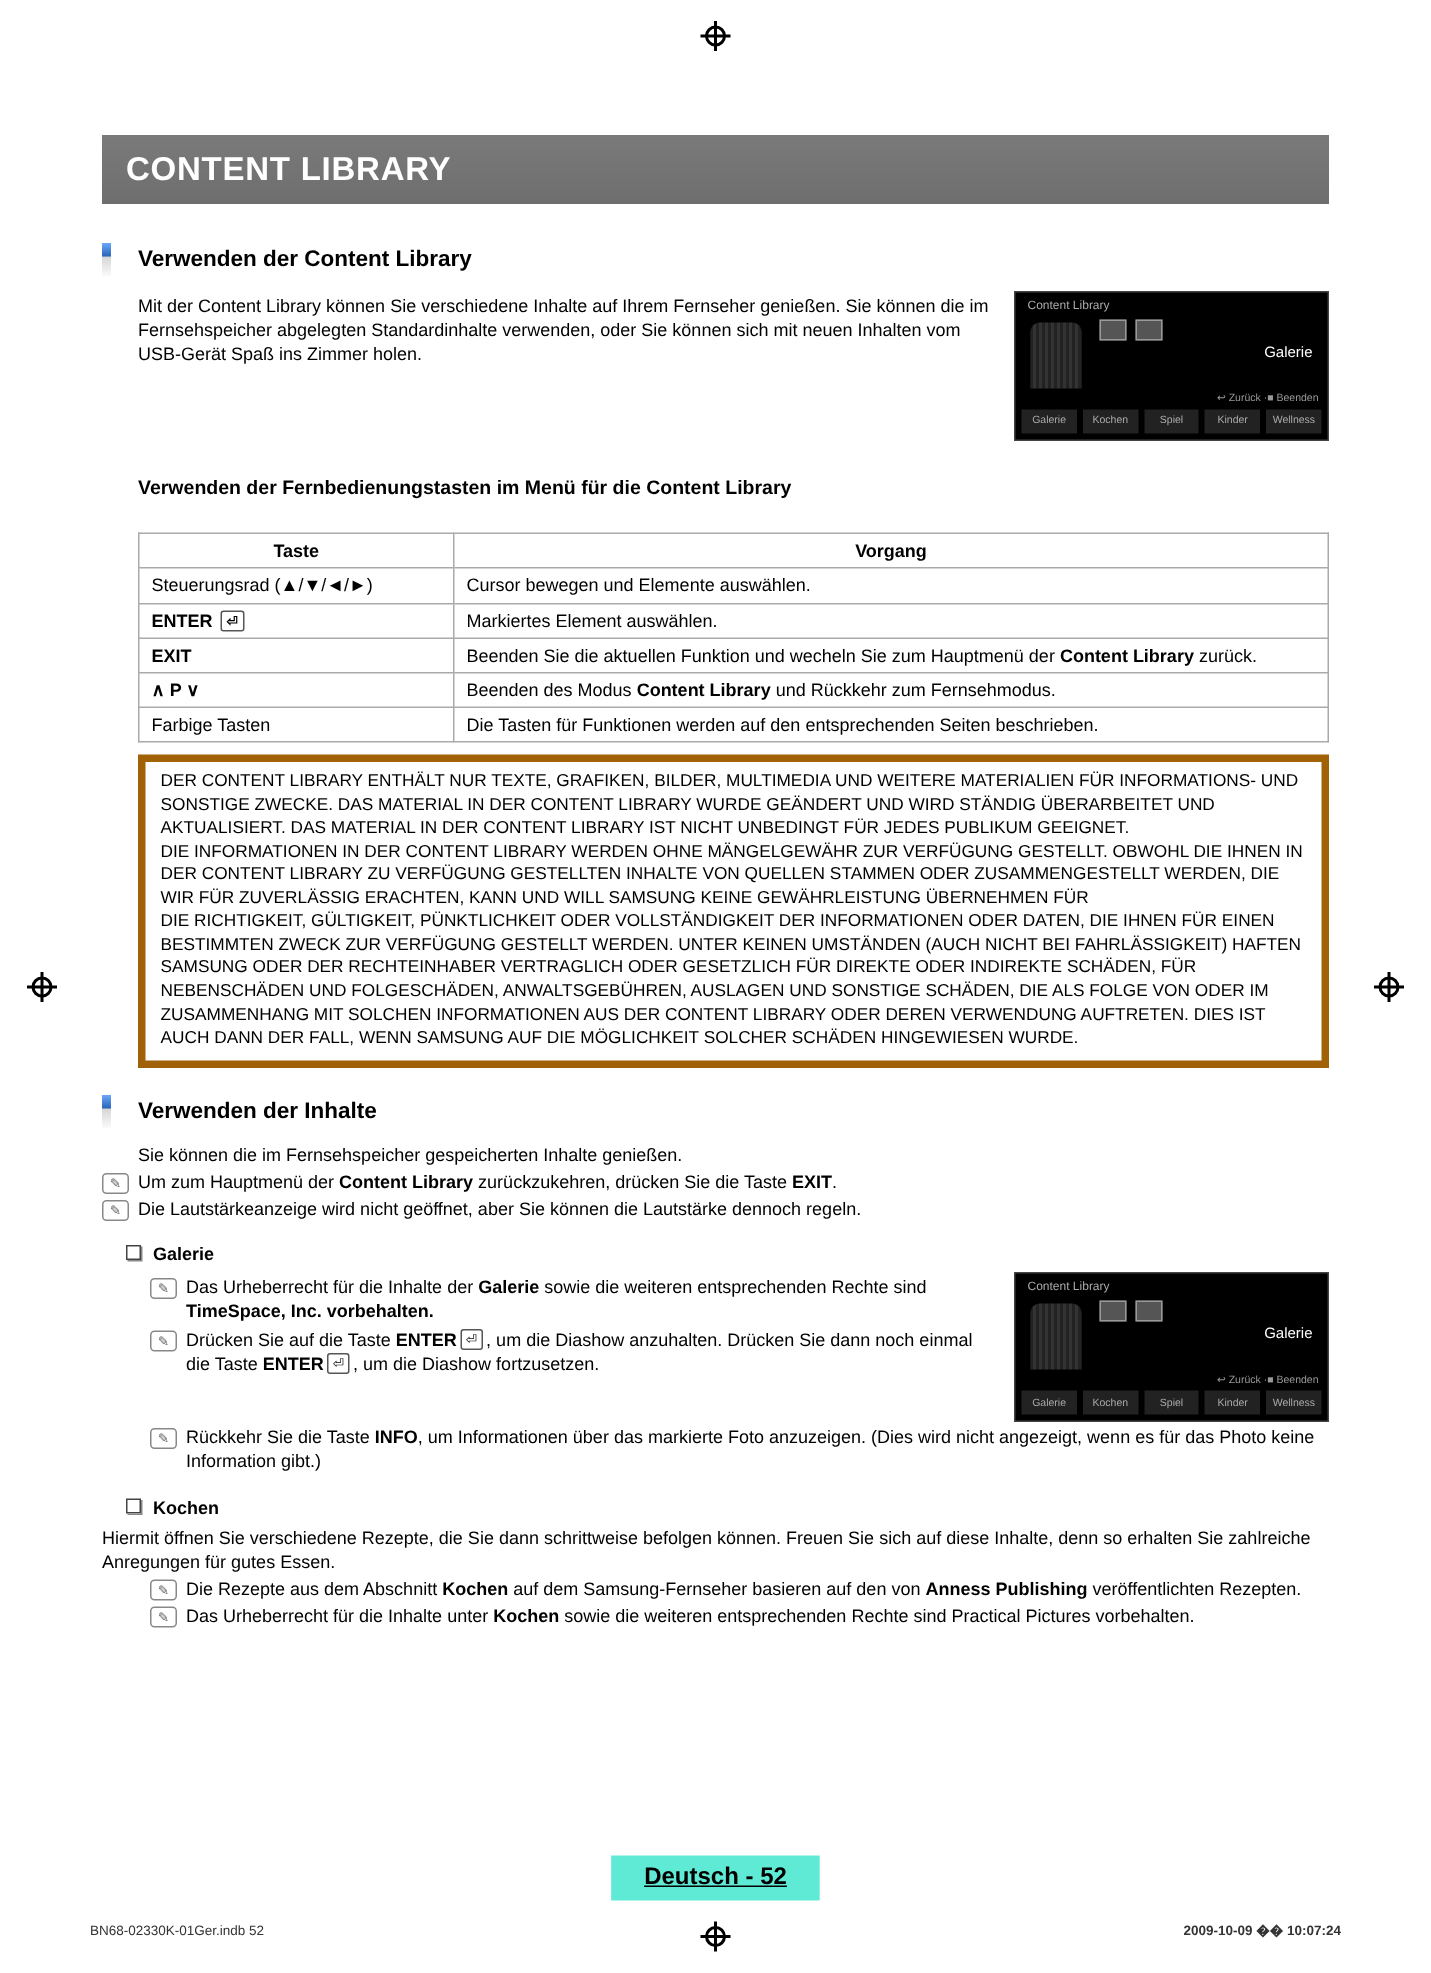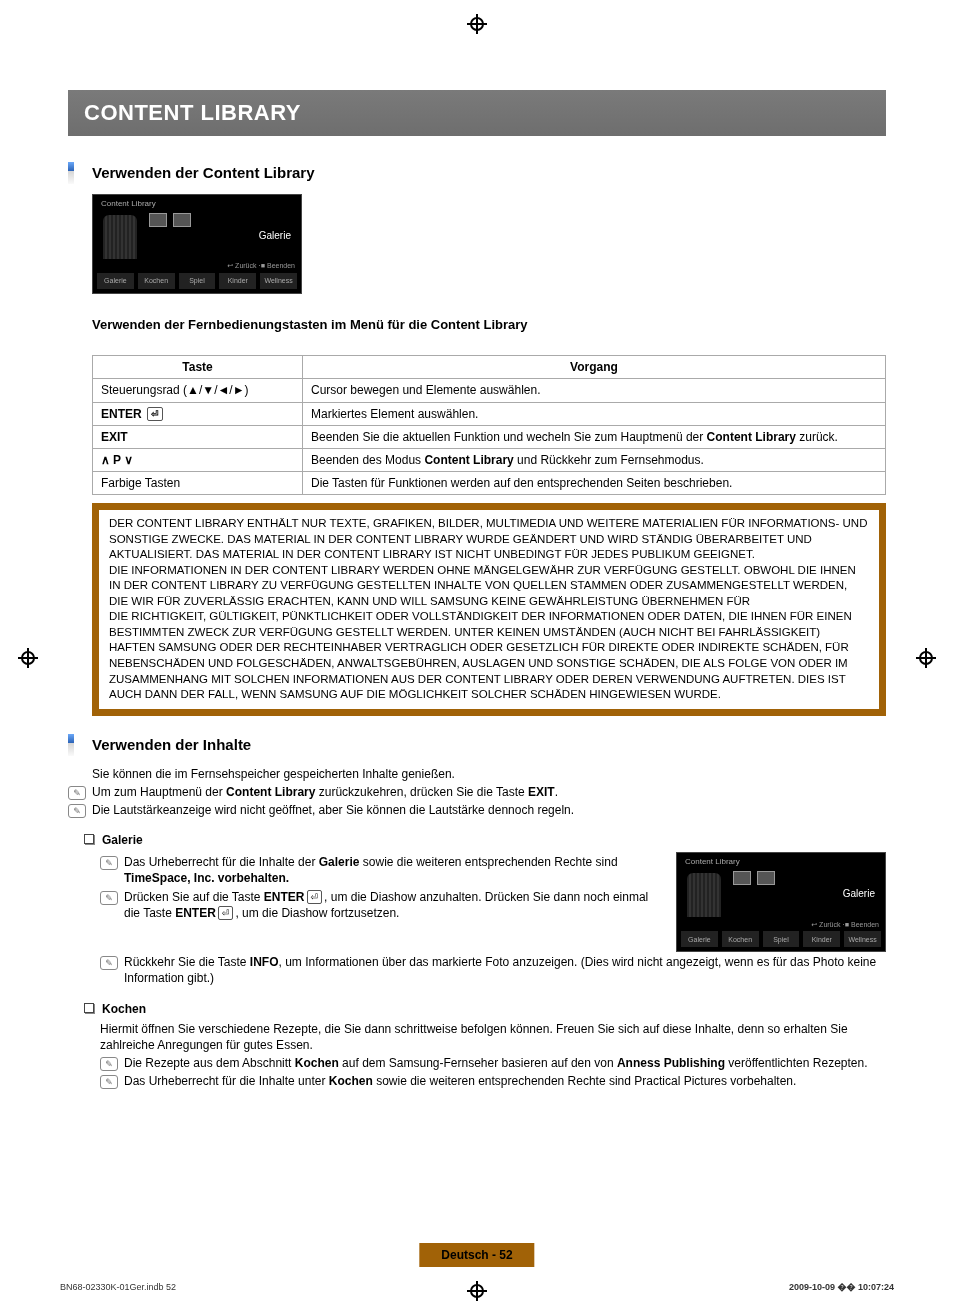--- a/index.html
+++ b/index.html
@@ -68,21 +68,21 @@
     border: 1px solid #aaa;
     padding: 3px 8px;
     font-size: 12px;
     text-align: left;
     vertical-align: middle;
   }
   table.keytable th { text-align: center; font-weight: bold; }
   table.keytable td.k { text-align: left; font-weight: bold; }
 
   .legalbox {
-    border: 7px solid #a16207;
+    border: 5px solid #a16207;
     margin: 8px 0 0 24px;
     padding: 6px 10px;
     text-transform: uppercase;
     font-size: 11.5px;
   }
 
   .note-row { display: flex; margin: 2px 0; }
   .note-row .glyph {
     flex: 0 0 18px; height: 14px;
     border: 1px solid #888; border-radius: 3px;
@@ -139,23 +139,23 @@
   .enter-sym {
     display:inline-block; border:1px solid #555; border-radius:2px;
     padding:0 3px; font-size:9px; line-height:12px; vertical-align:1px;
     margin:0 2px;
   }
 
   .page-footer {
     position: absolute;
     left: 50%; transform: translateX(-50%);
     bottom: 48px;
-    background: #a16207;
+    background: #5eead4;
     padding: 4px 22px;
-    font-size: 12px; font-weight: bold;
+    font-size: 16px; font-weight: bold; text-decoration: underline;
   }
   .file-stamp-l { position:absolute; left: 60px; bottom: 22px; font-size: 9px; color:#333; }
   .file-stamp-r { position:absolute; right: 60px; bottom: 22px; font-size: 9px; color:#333;font-weight:bold; }
   .vol-sym { font-family: monospace; letter-spacing: 1px; }
 </style>
 </head>
 <body>
 
 <div class="regmark reg-top">
     <div class="circ"></div>
@@ -171,20 +171,23 @@
   </div>
 
 <div class="banner">CONTENT LIBRARY</div>
 
 <div class="section-h">
   <div class="bar"></div>
   <h2>Verwenden der Content Library</h2>
 </div>
 
 <div class="two-col indent1">
+  <div class="text">
+    <p>Mit der Content Library können Sie verschiedene Inhalte auf Ihrem Fernseher genießen. Sie können die im Fernsehspeicher abgelegten Standardinhalte verwenden, oder Sie können sich mit neuen Inhalten vom USB-Gerät Spaß ins Zimmer holen.</p>
+  </div>
   <div class="tv-thumb">
     <span class="top-title">Content Library</span>
     <div class="chair"></div>
     <div class="shelf" style="left:56px;">
       <div class="ic"></div>
       <div class="ic"></div>
     </div>
     <div class="label-right">Galerie</div>
     <div class="bottombar">
       <div class="bi">Galerie</div>
@@ -299,21 +302,21 @@
   <div class="glyph">✎</div>
   <div class="txt">
     <span>Rückkehr Sie die Taste </span><b>INFO</b><span>, um Informationen über das markierte Foto anzuzeigen. (Dies wird nicht angezeigt, wenn es für das Photo keine Information gibt.)</span>
   </div>
 </div>
 
 <div class="bullet-h">
   <div class="sq"></div>
   <span>Kochen</span>
 </div>
-<p style="margin-left:32px">Hiermit öffnen Sie verschiedene Rezepte, die Sie dann schrittweise befolgen können. Freuen Sie sich auf diese Inhalte, denn so erhalten Sie zahlreiche Anregungen für gutes Essen.</p>
+<p style="">Hiermit öffnen Sie verschiedene Rezepte, die Sie dann schrittweise befolgen können. Freuen Sie sich auf diese Inhalte, denn so erhalten Sie zahlreiche Anregungen für gutes Essen.</p>
 <div class="note-row" style="margin-left:32px">
   <div class="glyph">✎</div>
   <div class="txt">
     <span>Die Rezepte aus dem Abschnitt </span><b>Kochen</b><span> auf dem Samsung-Fernseher basieren auf den von </span><b>Anness Publishing</b><span> veröffentlichten Rezepten.</span>
   </div>
 </div>
 <div class="note-row" style="margin-left:32px">
   <div class="glyph">✎</div>
   <div class="txt">
     <span>Das Urheberrecht für die Inhalte unter </span><b>Kochen</b><span> sowie die weiteren entsprechenden Rechte sind Practical Pictures vorbehalten.</span>

